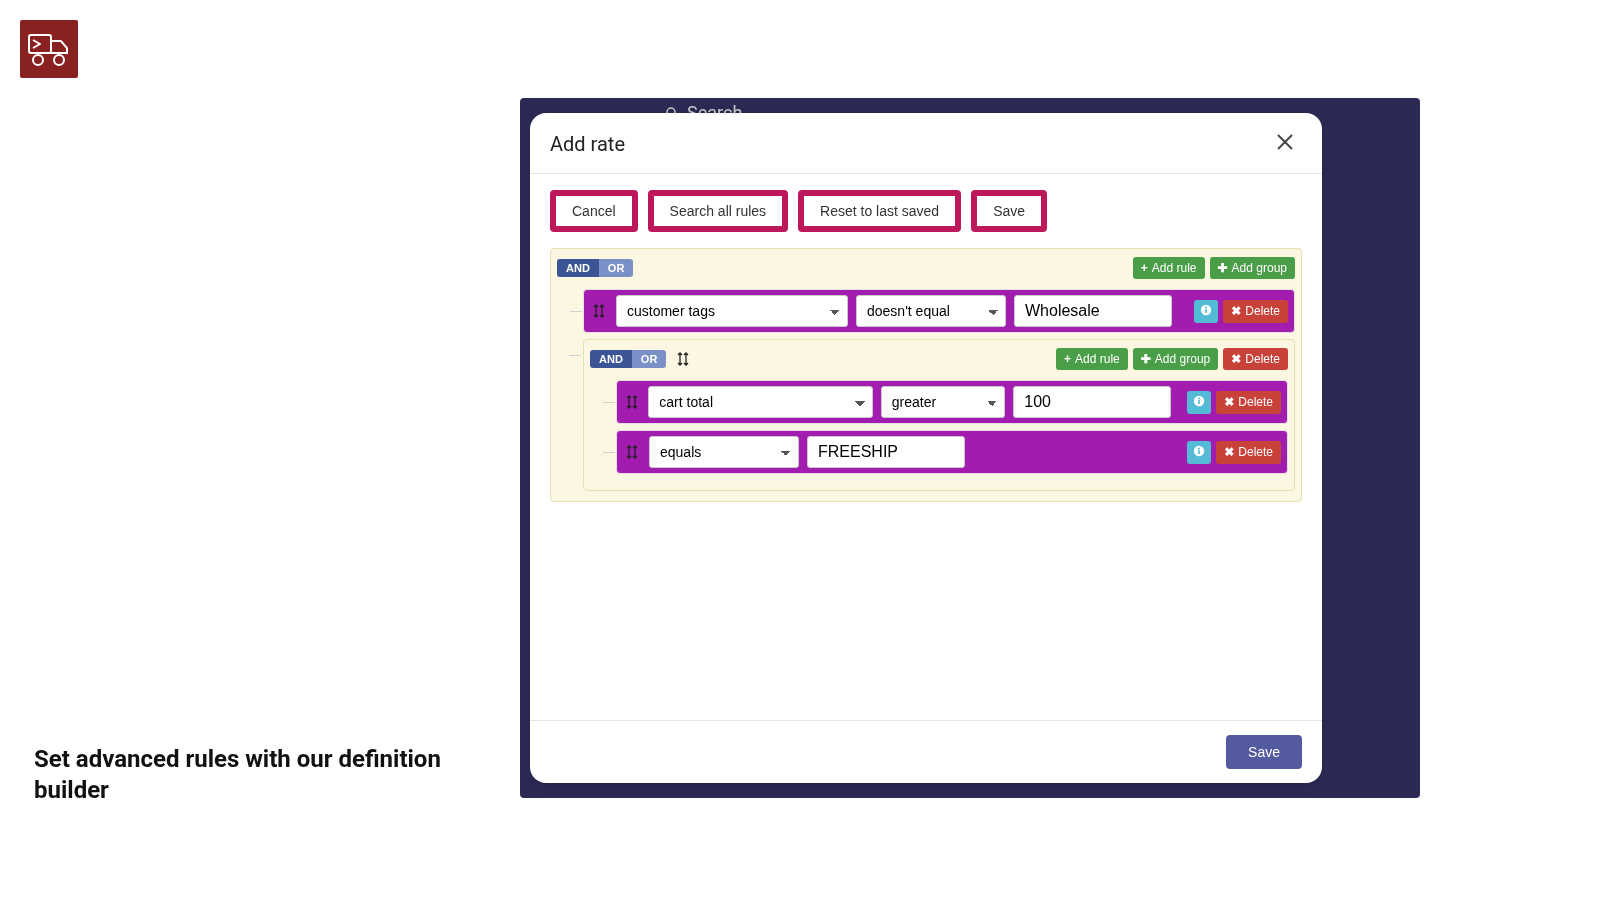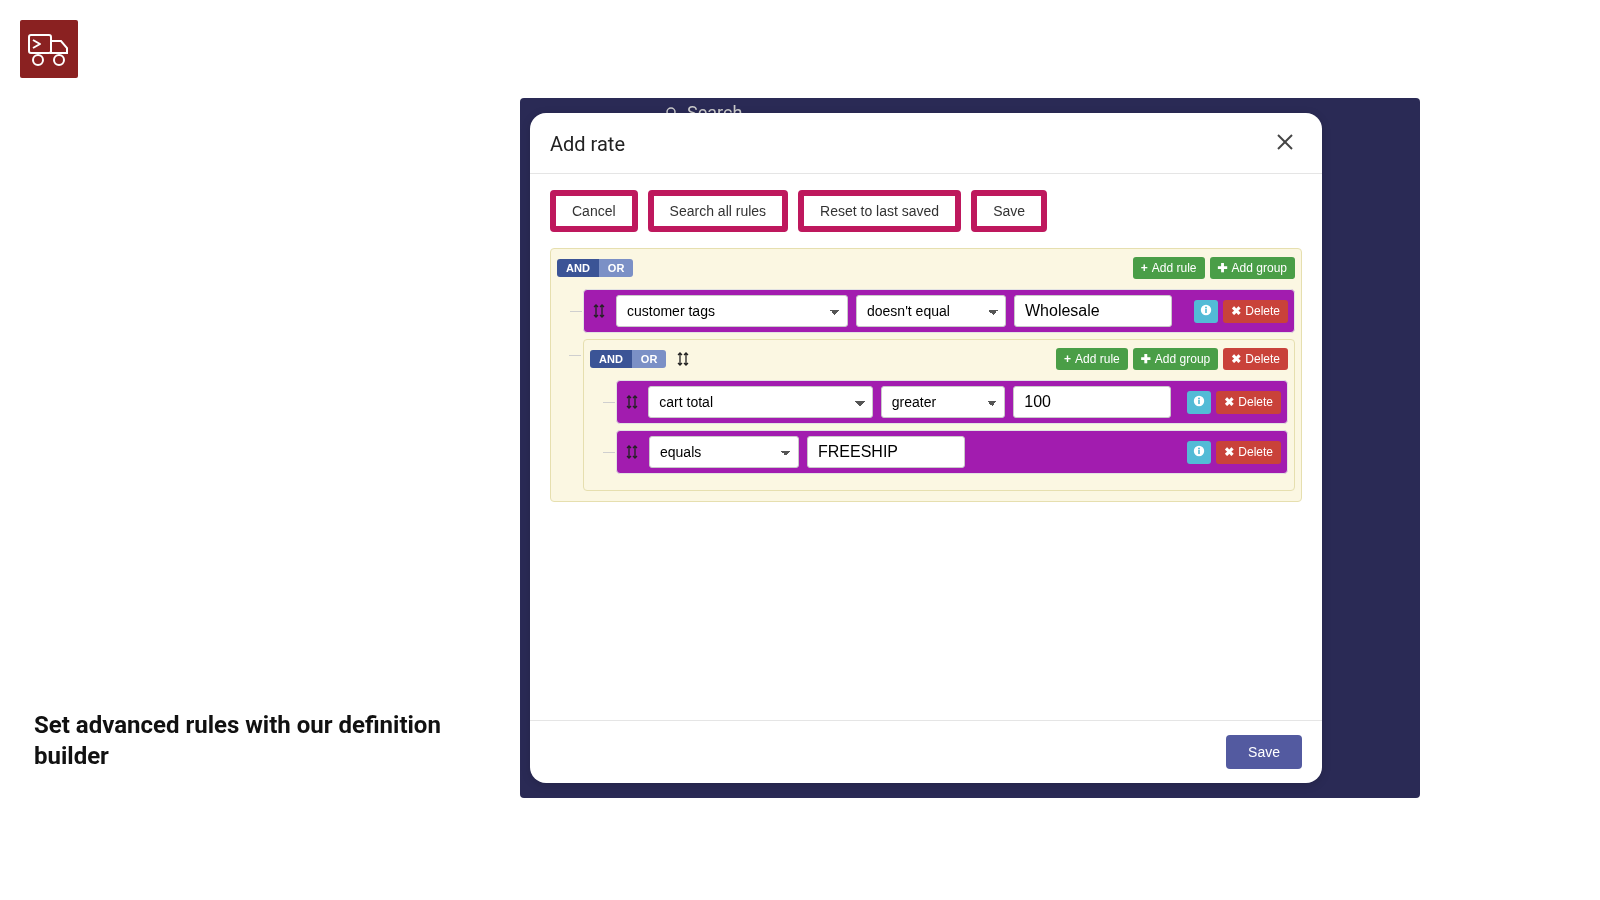--- a/index.html
+++ b/index.html
@@ -41,21 +41,21 @@
     font-size: 22px;
     color: #3a3f44;
     line-height: 1.05;
   }
   .brand-text .subtitle .bold { font-weight: 700; }
 
   
   .caption {
     position: absolute;
     left: 34px;
-    top: 710px;
+    top: 744px;
     width: 420px;
     font-size: 24px;
     font-weight: 700;
     color: #111;
     line-height: 1.3;
   }
 
   
   .backdrop {
     position: absolute;

